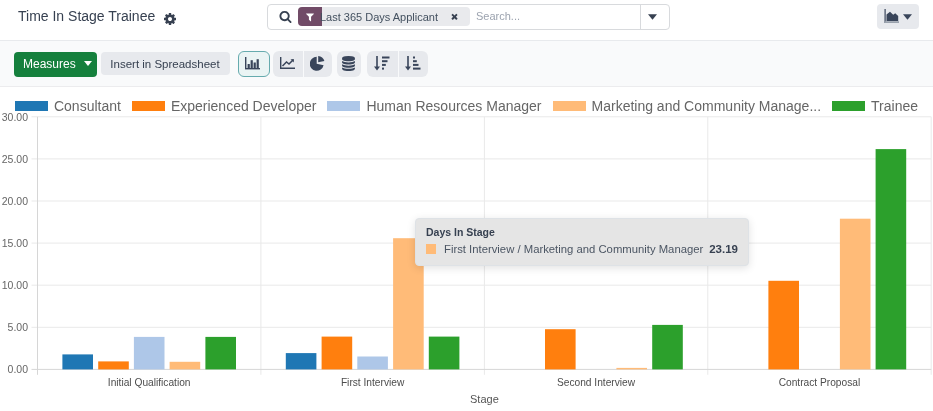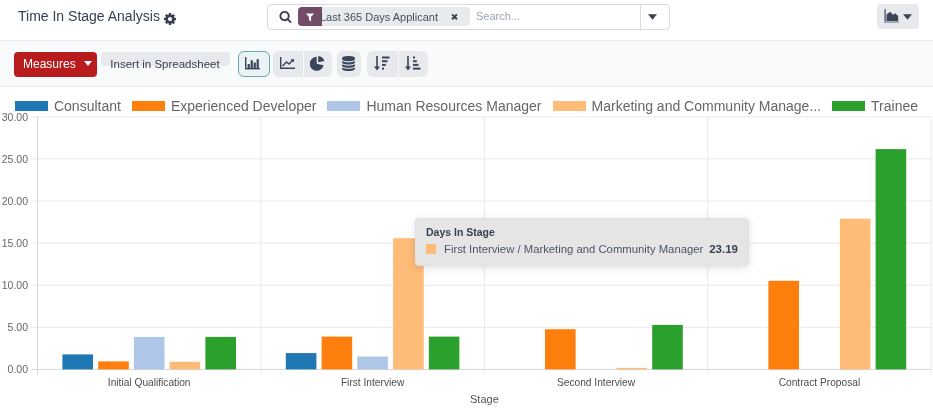--- a/index.html
+++ b/index.html
@@ -5,21 +5,21 @@
   html,body{margin:0;padding:0;}
   body{width:933px;height:411px;position:relative;background:#fff;
        font-family:"Liberation Sans", sans-serif;overflow:hidden;}
   .abs{position:absolute;}
 </style>
 </head>
 <body>
 
 <div class="abs" style="left:0;top:0;width:933px;height:41px;background:#fff;border-bottom:1px solid #e8eaed;box-sizing:border-box;"></div>
 
-<div class="abs" style="left:18px;top:7.5px;font-size:14px;color:#374151;">Time In Stage Analysis</div>
+<div class="abs" style="left:18px;top:7.5px;font-size:14px;color:#374151;">Time In Stage Trainee</div>
 <svg class="abs" style="left:164px;top:12px" width="14" height="14" viewBox="0 0 1792 1792" fill="#374151">
     <path d="M1024 896q0-106-75-181t-181-75-181 75-75 181 75 181 181 75 181-75 75-181zm512-109v222q0 12-8 23t-20 13l-185 28q-19 54-39 91 35 50 107 138 10 12 10 25t-9 23q-27 37-99 108t-94 71q-12 0-26-9l-138-108q-44 23-91 38-16 136-29 186-7 28-36 28h-222q-14 0-24.5-8.5t-11.5-21.5l-28-184q-49-16-90-37l-141 107q-10 9-25 9-14 0-25-11-126-114-165-168-7-10-7-23 0-12 8-23 15-21 51-66.5t54-70.5q-27-50-41-99l-183-27q-13-2-21-12.5t-8-23.5v-222q0-12 8-23t19-13l186-28q14-46 39-92-40-57-107-138-10-12-10-24 0-10 9-23 26-36 98.5-107.5t94.5-71.5q13 0 26 10l138 107q44-23 91-38 16-136 29-186 7-28 36-28h222q14 0 24.5 8.5t11.5 21.5l28 184q49 16 90 37l142-107q9-9 24-9 13 0 25 10 129 119 165 170 7 8 7 22 0 12-8 23-15 21-51 66.5t-54 70.5q26 50 41 98l183 28q13 2 21 12.5t8 23.5z"></path>
   </svg>
 
 <div class="abs" style="left:267px;top:4px;width:403px;height:26px;border:1px solid #d8dadd;border-radius:4px;background:#fff;box-sizing:border-box;"></div>
 <svg class="abs" style="left:279px;top:10px" width="13" height="13" viewBox="0 0 1792 1792" fill="#374151">
     <path d="M1216 832q0-185-131.5-316.5t-316.5-131.5-316.5 131.5-131.5 316.5 131.5 316.5 316.5 131.5 316.5-131.5 131.5-316.5zm512 832q0 52-38 90t-90 38q-54 0-90-38l-343-342q-179 124-399 124-143 0-273.5-55.5t-225-150-150-225-55.5-273.5 55.5-273.5 150-225 225-150 273.5-55.5 273.5 55.5 225 150 150 225 55.5 273.5q0 220-124 399l343 343q37 37 37 90z"></path>
   </svg>
 
 <div class="abs" style="left:297.5px;top:7px;width:24px;height:19px;background:#714B67;border-radius:4px 0 0 4px;"></div>
@@ -42,27 +42,27 @@
   <rect x="0.5" y="0" width="1.2" height="14" fill="#39455a"></rect>
   <rect x="0.5" y="12.2" width="14.5" height="1.8" fill="#9aa2ad"></rect>
   <path d="M2.5 12 V5.5 L6 2.8 L9.2 5.8 L11.2 4.2 L14.2 7 V12 z" fill="#39455a"></path>
 </svg>
 <svg class="abs" style="left:903px;top:14px" width="9" height="6" viewBox="0 0 10 6" fill="#39455a">
     <path d="M0 0h10L5 6z"></path>
   </svg>
 
 <div class="abs" style="left:0;top:41px;width:933px;height:46px;background:#f9fafb;border-bottom:1px solid #ececee;box-sizing:border-box;"></div>
 
-<div class="abs" style="left:14px;top:52px;width:83px;height:25px;background:#b91c1c;border-radius:4px;color:#fff;font-size:12px;line-height:25px;">
+<div class="abs" style="left:14px;top:52px;width:83px;height:25px;background:#15803d;border-radius:4px;color:#fff;font-size:12px;line-height:25px;">
   <span style="margin-left:9px;">Measures</span>
   <svg style="margin-left:5px;vertical-align:middle;margin-top:-2px" width="8" height="5" viewBox="0 0 10 6" fill="#fff">
       <path d="M0 0h10L5 6z"></path>
     </svg>
 </div>
-<div class="abs" style="left:100.5px;top:52px;width:129px;height:14px;background:#e7e9ed;border-radius:4px;color:#374151;font-size:11.5px;line-height:25px;text-align:center;">Insert in Spreadsheet</div>
+<div class="abs" style="left:100.5px;top:52px;width:129px;height:23px;background:#e7e9ed;border-radius:4px;color:#374151;font-size:11.5px;line-height:25px;text-align:center;">Insert in Spreadsheet</div>
 
 <div class="abs" style="left:237.5px;top:50.5px;width:32px;height:26px;background:#eaf4f4;border:1px solid #66abae;border-radius:6px;box-sizing:border-box;"></div>
 
 <svg class="abs" style="left:245px;top:57px" width="16" height="13" viewBox="0 0 16 13" fill="#39455a">
   <rect x="0" y="0" width="1.4" height="12"></rect>
     <rect x="0" y="11" width="15" height="1.4"></rect>
   <rect x="2.6" y="7" width="2.2" height="4"></rect>
     <rect x="5.6" y="3.2" width="2.2" height="7.8"></rect>
     <rect x="8.6" y="5.5" width="2.2" height="5.5"></rect>
     <rect x="11.6" y="2.2" width="2.2" height="8.8"></rect>

